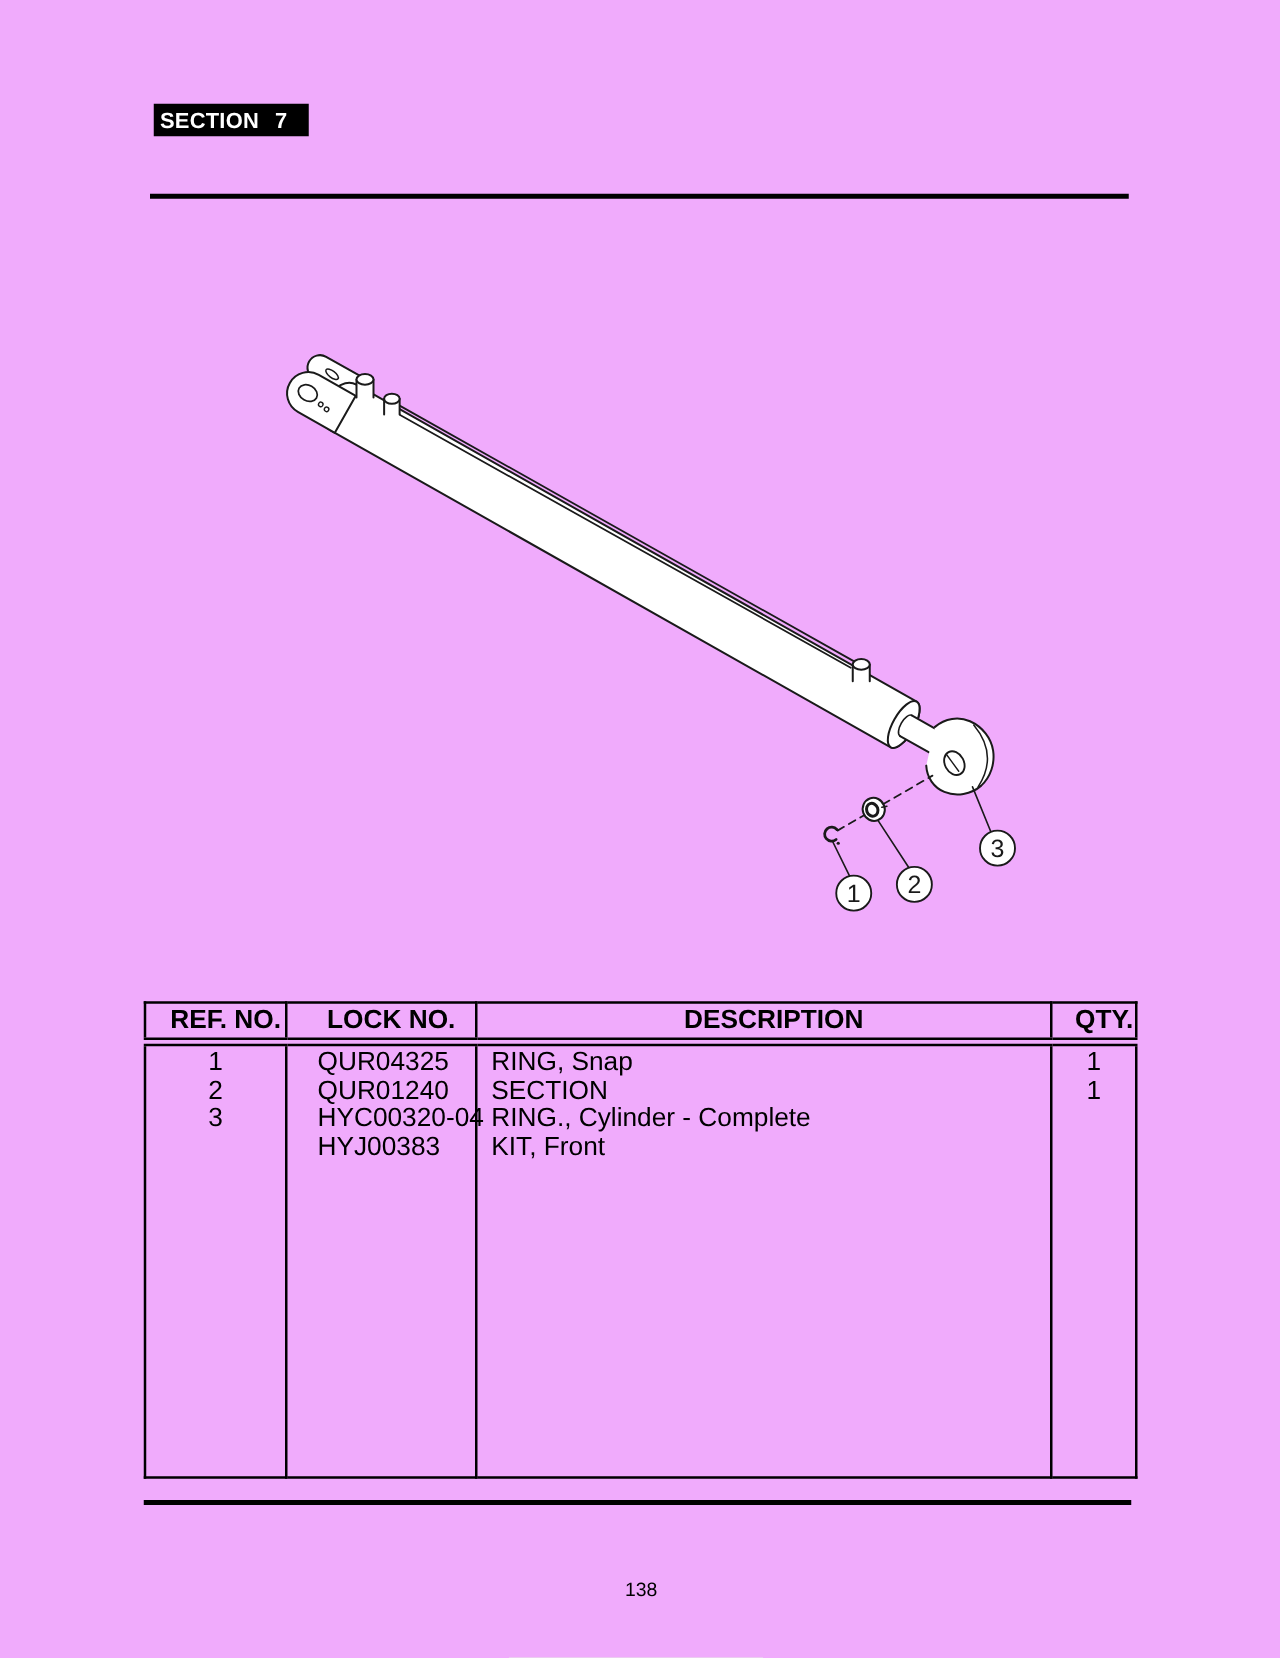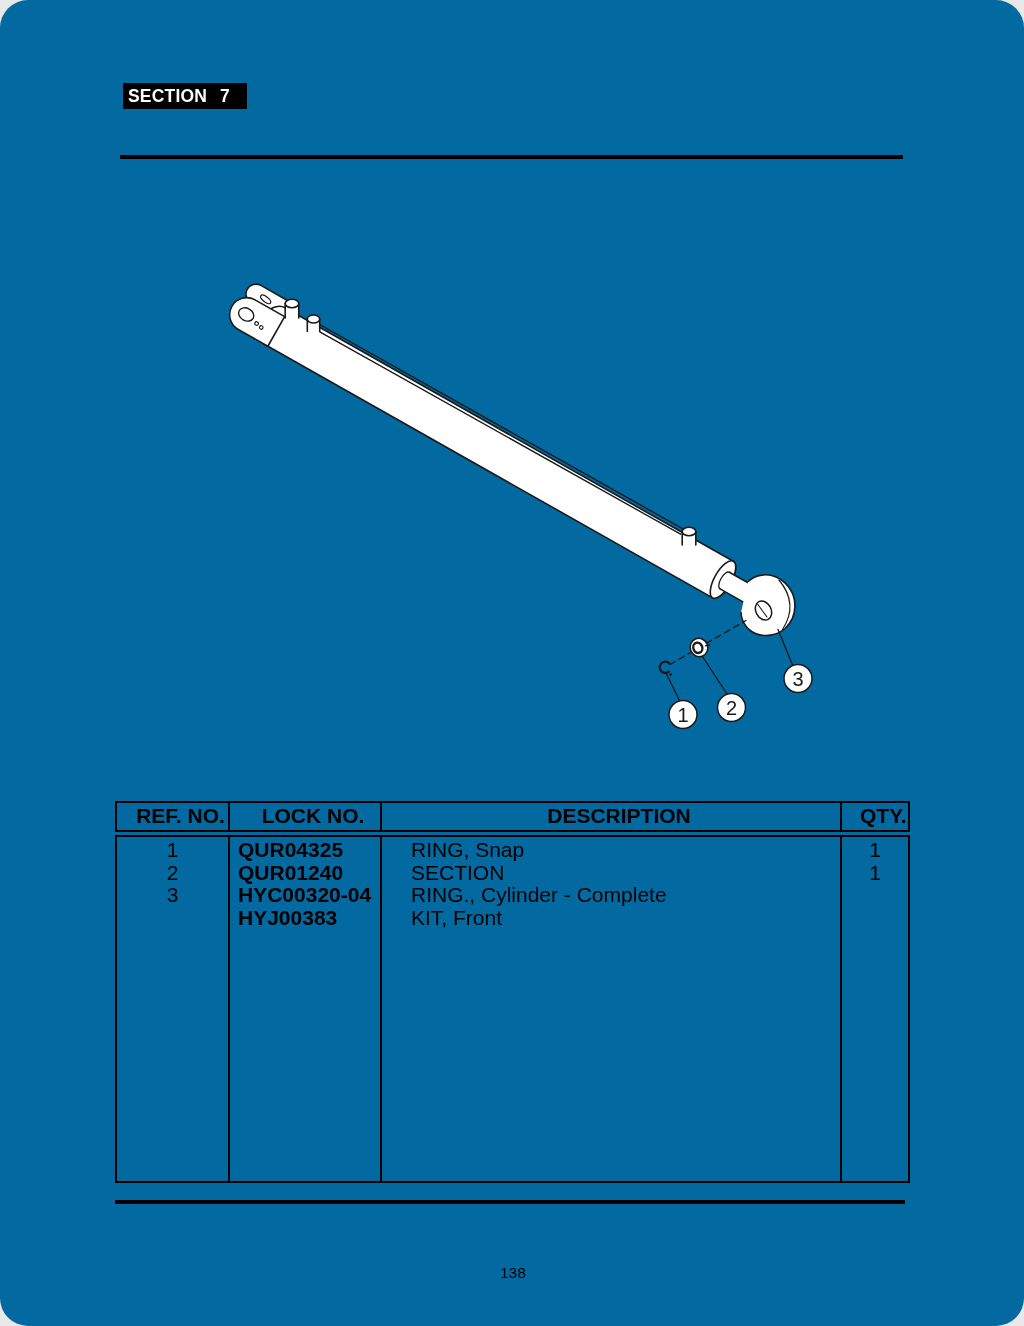--- a/index.html
+++ b/index.html
@@ -1,20 +1,19 @@
 <!DOCTYPE html>
 <html><head>
 <meta charset="utf-8">
 <style>
   html,body{margin:0;padding:0;background:#e8e8e8;}
   .page{
-    position:relative;width:1024px;height:1326px;background:#0369a1;
+    position:relative;width:1024px;height:1326px;background:#f0abfc;
     font-family:"Liberation Sans", sans-serif;color:#000;overflow:hidden;
     margin:0 auto;
-    border-radius:28px;
   }
   .abs{position:absolute;}
   
   .section-box{
     left:123px;top:83px;width:124px;height:26px;background:#000;color:#fff;
     display:flex;align-items:center;justify-content:space-between;
     padding:0 17px 0 5px;box-sizing:border-box;
     font-weight:bold;font-size:17.5px;letter-spacing:0.2px;
   }
   .doc-title{
@@ -33,22 +32,22 @@
     border:2.5px solid #000;border-bottom:7px double #000;
     height:24px;font-size:21px;font-weight:bold;text-align:center;
     padding:1px 2px 2px 18px;white-space:nowrap;
   }
   table.parts td{
     border:2.5px solid #000;border-top:none;vertical-align:top;
     font-size:21px;padding:2px 0 0 0;
   }
   table.parts .ln{line-height:22.6px;height:22.6px;white-space:nowrap;}
   td.c-ref .ln, td.c-qty .ln{text-align:center;}
-  td.c-part .ln{padding-left:8px;font-weight:bold;}
-  td.c-desc .ln{padding-left:29px;}
+  td.c-part .ln{padding-left:24px;}
+  td.c-desc .ln{padding-left:11px;}
   
   .bottom-rule{left:115px;top:1200px;width:790px;height:4px;background:#000;}
   .footer-line{left:121px;top:1264px;font-size:15.5px;white-space:nowrap;}
   .footer-page{left:500px;top:1264px;font-size:15.5px;text-align:right;}
 </style>
 </head>
 <body>
 
 <div class="page">
 

